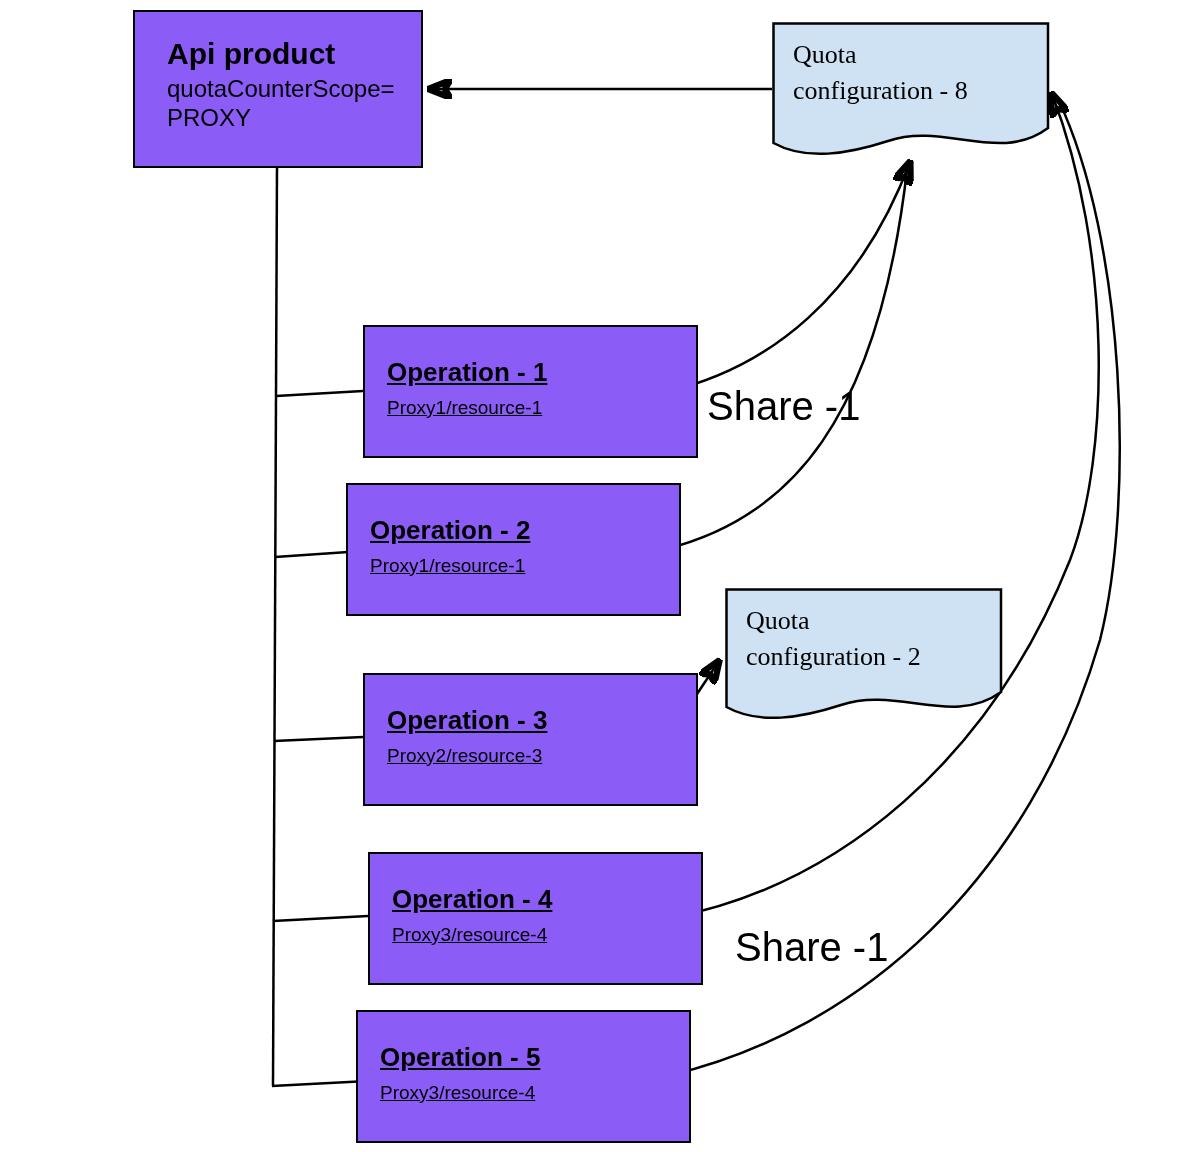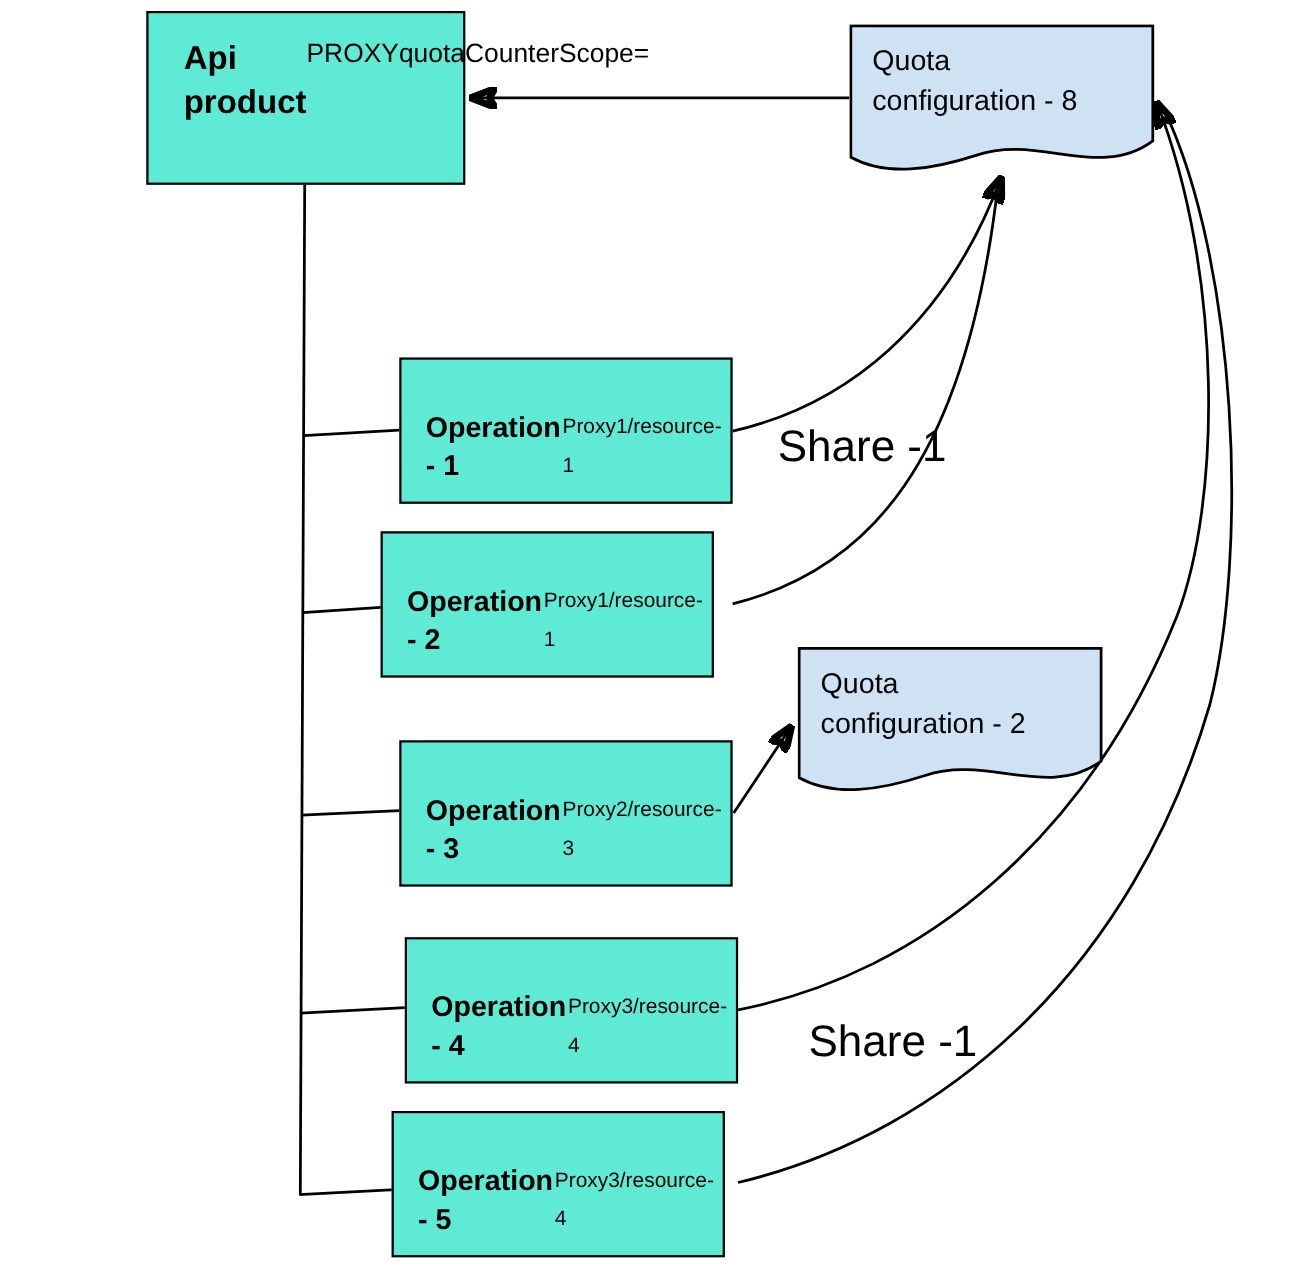--- a/index.html
+++ b/index.html
@@ -15,47 +15,48 @@
   svg.connectors {
     position: absolute;
     left: 0; top: 0;
     width: 1180px; height: 1152px;
     z-index: 0;
   }
   svg.connectors path { fill: none; stroke: #000000; stroke-width: 2.5; }
 
   .box {
     position: absolute;
-    background: #5eead4;
+    background: #8b5cf6;
     border: 2.5px solid #000000;
     box-sizing: border-box;
     z-index: 1;
     display: flex;
-    flex-direction: row;
+    flex-direction: column;
     justify-content: flex-start;
   }
   .api-box {
     left: 133px; top: 10px; width: 290px; height: 158px;
     padding: 22px 10px 0 32px;
   }
   .api-box .title { font-size: 30px; font-weight: bold; line-height: 40px; }
   .api-box .sub   { font-size: 24px; line-height: 29px; }
 
-  .op-box { width: 303px; height: 133px; padding: 44px 8px 0 22px; }
+  .op-box { width: 335px; height: 133px; padding: 28px 8px 0 22px; text-decoration: underline; }
   .op-box .title { font-size: 26px; font-weight: bold; line-height: 35px; }
   .op-box .sub   { font-size: 19px; line-height: 35px; }
   .op-1 { left: 363px; top: 325px; }
   .op-2 { left: 346px; top: 483px; }
   .op-3 { left: 363px; top: 673px; }
   .op-4 { left: 368px; top: 852px; }
   .op-5 { left: 356px; top: 1010px; }
 
   .doc-shape {
     position: absolute;
     z-index: 1;
+    font-family: Liberation Serif, serif;
   }
   .doc-shape svg { position: absolute; left: 0; top: 0; }
   .doc-shape .doc-text {
     position: absolute;
     left: 21px; top: 15px;
     font-size: 26px; line-height: 36px;
     white-space: nowrap;
   }
   .qc-1 { left: 772px; top: 22px;  width: 278px; height: 150px; }
   .qc-2 { left: 725px; top: 588px; width: 278px; height: 140px; }
@@ -96,22 +97,22 @@
     <path d="M 666,549 C 790,518 878,420 907,170"></path>
 
     <path d="M 667,739 L 719,661" marker-end="url(#arrow)"></path>
 
     <path d="M 671,918 C 840,885 990,760 1070,560 C 1110,455 1112,250 1052,94" marker-end="url(#arrow)"></path>
     <path d="M 671,1075 C 860,1030 1030,880 1100,640 C 1135,500 1125,240 1058,99"></path>
   </svg>
 
   <div class="box api-box">
     <div class="title">Api product</div>
+    <div class="sub">quotaCounterScope=</div>
     <div class="sub">PROXY</div>
-    <div class="sub">quotaCounterScope=</div>
   </div>
 
   <div class="doc-shape qc-1">
     <svg width="278" height="150" viewBox="0 0 278 150">
       <path d="M 1.5,1.5 H 276 V 106 C 228,142 172,100 116,119 C 76,132 34,139 1.5,121 Z" fill="#cfe2f3" stroke="#000000" stroke-width="2.5"></path>
     </svg>
     <div class="doc-text">
       <div>Quota</div>
       <div>configuration - 8</div>
     </div>

